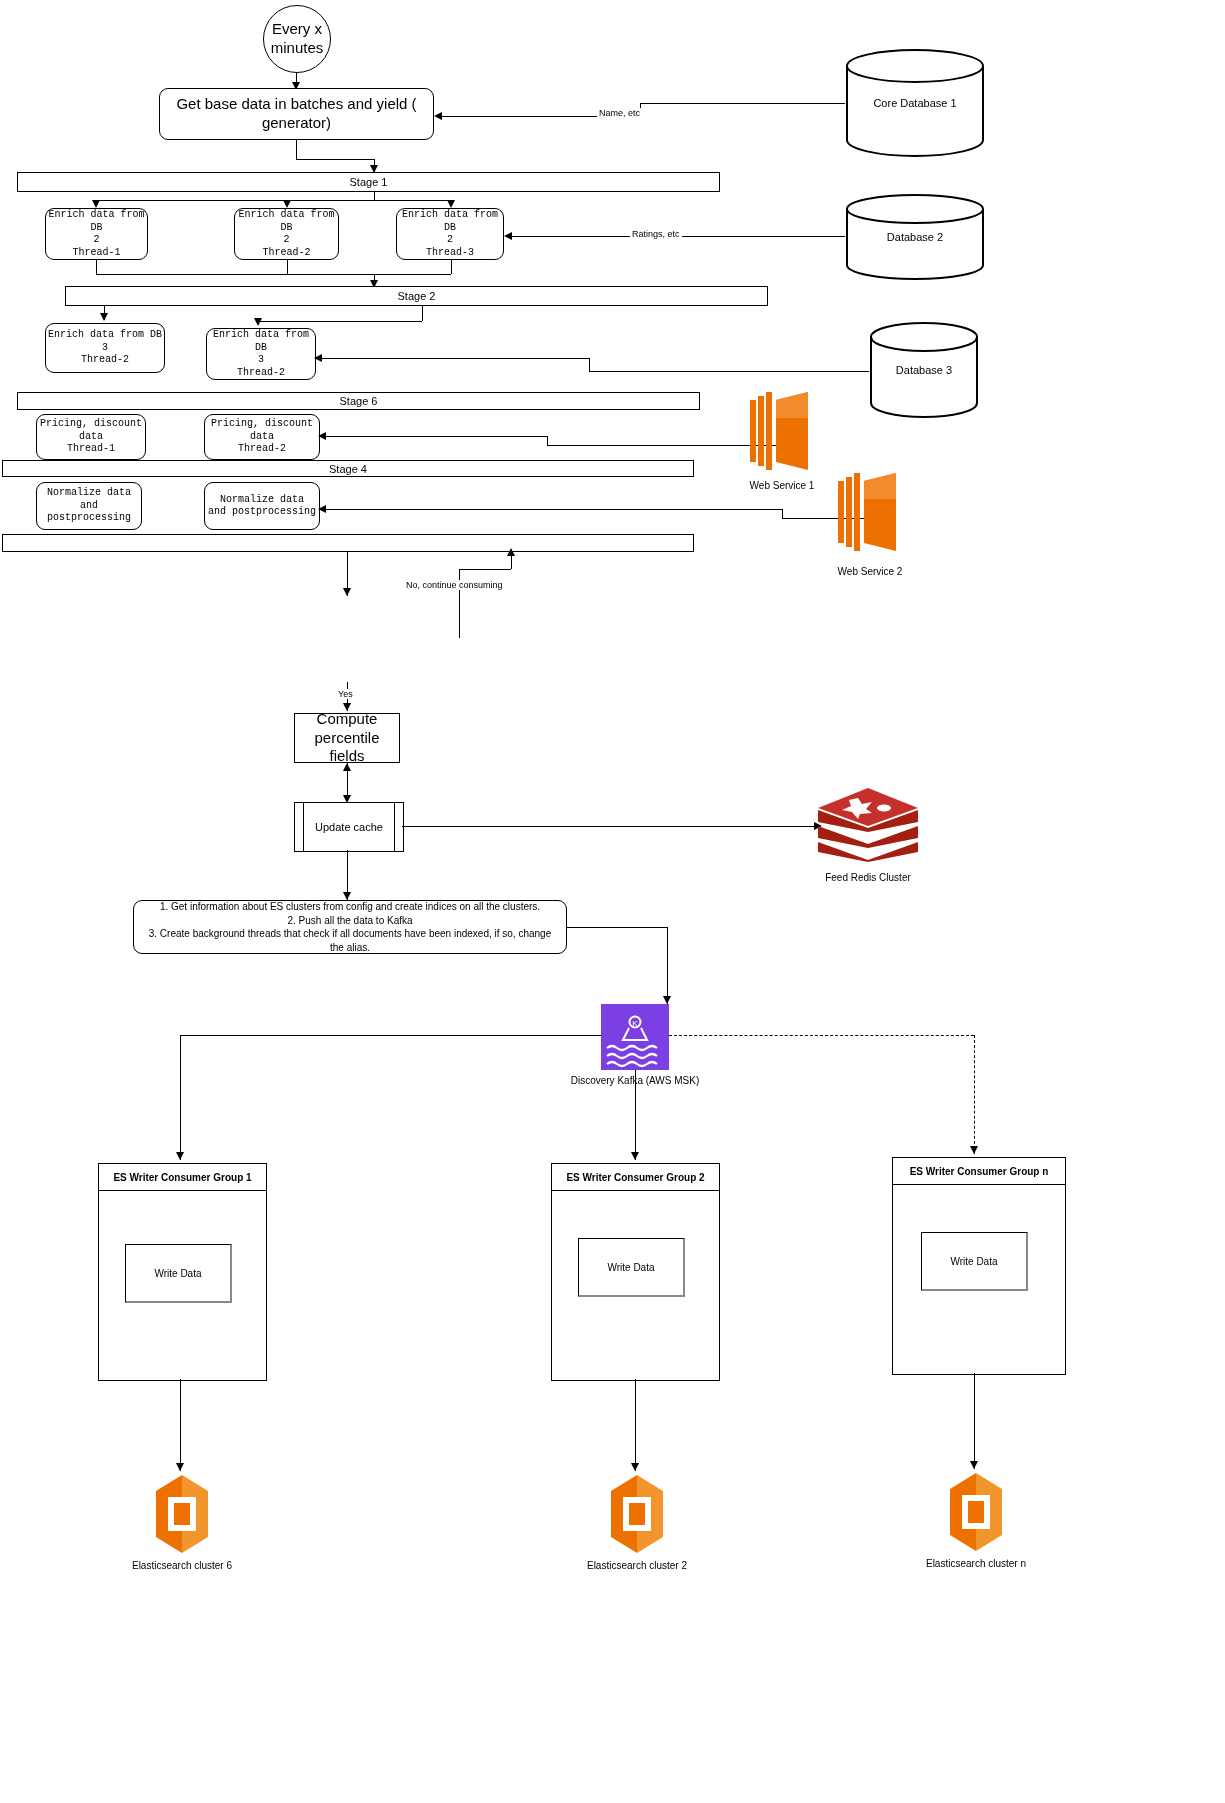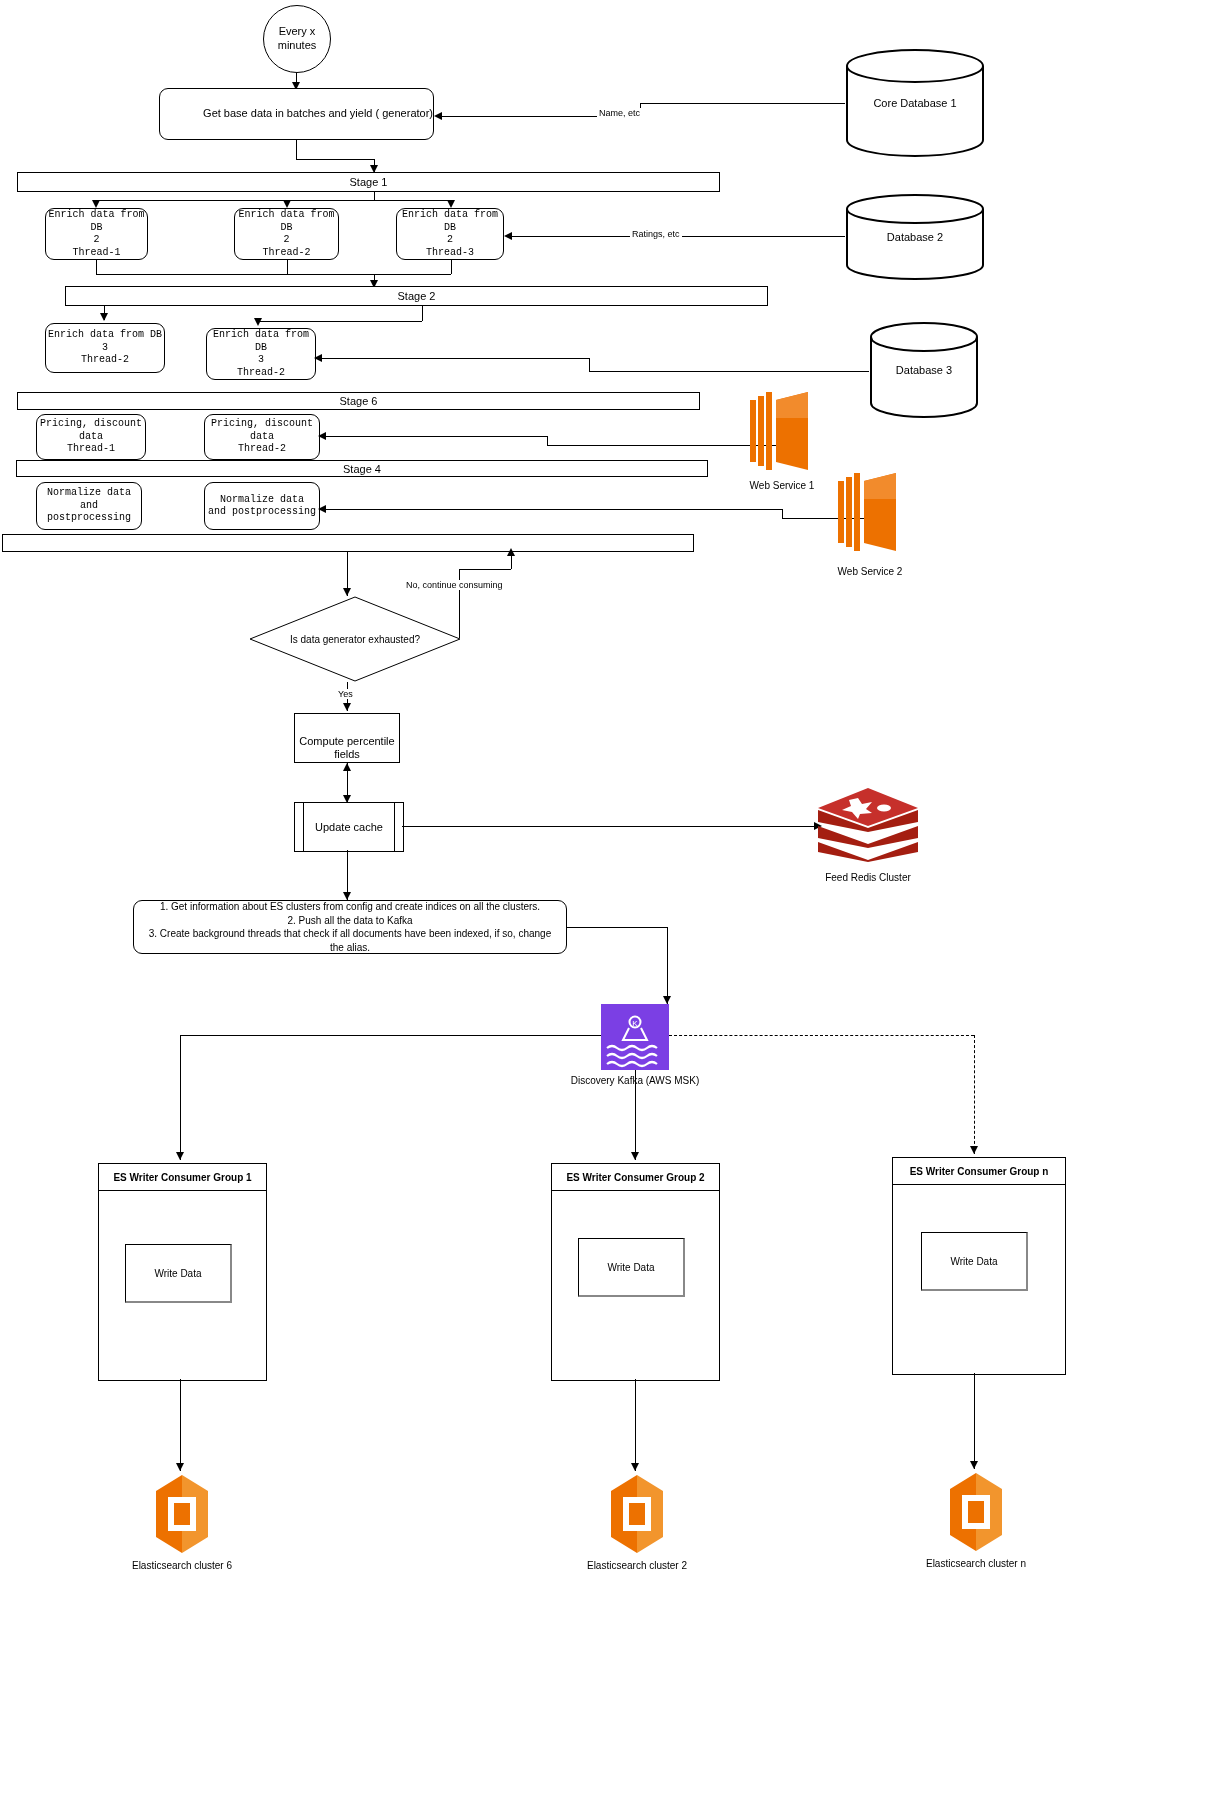--- a/index.html
+++ b/index.html
@@ -3,21 +3,21 @@
 <meta charset="utf-8">
 <style>
   html,body{margin:0;padding:0;background:#ffffff;}
   body{font-family:"Liberation Sans",sans-serif;color:#000;}
   #stage{position:relative;width:1225px;height:1803px;overflow:hidden;background:#fff;}
   .abs{position:absolute;box-sizing:border-box;}
   .node{border:1px solid #000;background:#fff;display:flex;align-items:center;justify-content:center;text-align:center;line-height:1.25;}
   .rnd{border-radius:9px;}
   .ellipse{border-radius:50%;}
   .bar{border:1px solid #000;background:#fff;display:flex;align-items:center;justify-content:center;font-size:11px;}
-  .txt{font-size:11px;justify-content:flex-end;}
+  .txt{font-size:15px;}
   .txt10{font-size:10px;font-family:Liberation Mono, monospace;}
   .lbl{position:absolute;font-size:9px;background:#fff;padding:0 2px;white-space:nowrap;}
   .line{position:absolute;background:#000;}
   .hline{height:1px;}
   .vline{width:1px;}
   .arrow-d{position:absolute;width:0;height:0;border-left:4.5px solid transparent;border-right:4.5px solid transparent;border-top:8px solid #000;}
   .arrow-u{position:absolute;width:0;height:0;border-left:4.5px solid transparent;border-right:4.5px solid transparent;border-bottom:8px solid #000;}
   .arrow-l{position:absolute;width:0;height:0;border-top:4.5px solid transparent;border-bottom:4.5px solid transparent;border-right:8px solid #000;}
   .arrow-r{position:absolute;width:0;height:0;border-top:4.5px solid transparent;border-bottom:4.5px solid transparent;border-left:8px solid #000;}
   .diamond{position:absolute;}
@@ -169,21 +169,21 @@
   <div class="abs node rnd txt10" style="left:204px;top:414px;width:116px;height:46px;flex-direction:column;">
     <span>Pricing, discount data</span>
     <span>Thread-2</span>
   </div>
 
   <div class="line vline" style="left:547px;top:436px;height:9px;"></div>
   <div class="line hline" style="left:547px;top:445px;width:230px;"></div>
   <div class="line hline" style="left:324px;top:436px;width:223px;"></div>
   <div class="arrow-l" style="left:318px;top:432px;"></div>
 
-  <div class="abs bar" style="left:16px;top:460px;width:692px;height:17px;text-align:right;">
+  <div class="abs bar" style="left:2px;top:460px;width:692px;height:17px;text-align:right;">
     <span>Stage 4</span>
   </div>
 
   <div class="abs node rnd txt10" style="left:36px;top:482px;width:106px;height:48px;flex-direction:column;">
     <span>Normalize data</span>
     <span>and postprocessing</span>
   </div>
   <div class="abs node rnd txt10" style="left:204px;top:482px;width:116px;height:48px;flex-direction:column;">
     <span>Normalize data</span>
     <span>and postprocessing</span>
@@ -200,26 +200,20 @@
 
   <div class="line vline" style="left:347px;top:552px;height:44px;"></div>
   <div class="arrow-d" style="left:343px;top:588px;"></div>
 
   <div class="line vline" style="left:459px;top:569px;height:69px;"></div>
   <div class="line hline" style="left:459px;top:569px;width:52px;"></div>
   <div class="line vline" style="left:511px;top:556px;height:13px;"></div>
   <div class="arrow-u" style="left:507px;top:548px;"></div>
   <div class="lbl" style="left:404px;top:580px;">No, continue consuming</div>
 
-  <div class="diamond" style="left:249px;top:596px;width:212px;height:86px;">
-    <svg width="212" height="86" viewBox="0 0 212 86">
-      <polygon points="106,1 211,43 106,85 1,43" fill="#fff" stroke="#000" stroke-width="1"></polygon>
-      <text x="106" y="47" text-anchor="middle" font-size="10" font-family="Liberation Sans, sans-serif" fill="#000" id="decision-text">Is data generator exhausted?</text>
-    </svg>
-  </div>
 
   <div class="line vline" style="left:347px;top:682px;height:29px;"></div>
   <div class="arrow-d" style="left:343px;top:703px;"></div>
   <div class="lbl" style="left:336px;top:689px;">Yes</div>
 
   <div class="abs node txt" style="left:294px;top:713px;width:106px;height:50px;flex-direction:column;">
     <span>Compute percentile</span>
     <span>fields</span>
   </div>
 

